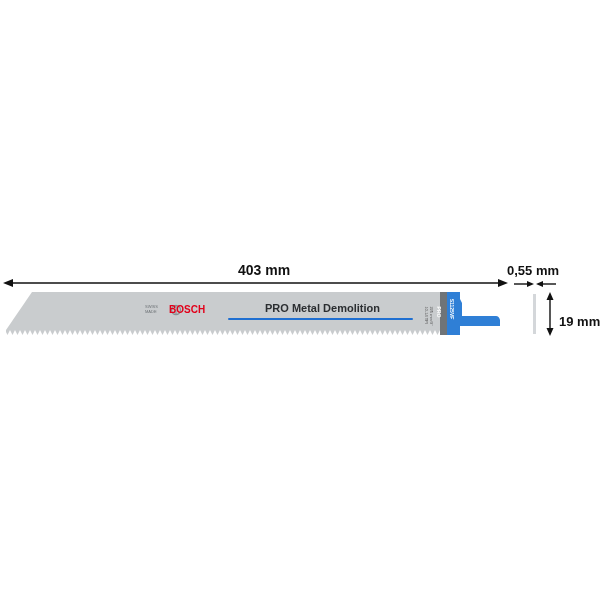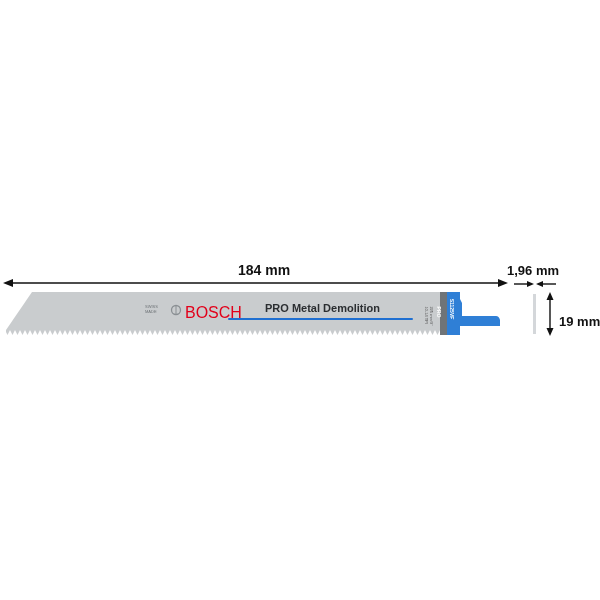--- a/index.html
+++ b/index.html
@@ -49,29 +49,29 @@
     <rect x="447" y="326" width="13" height="9" fill="#2f7fd6"></rect>
     <circle cx="478" cy="312" r="3" fill="#ffffff"></circle>
 
     <rect x="228" y="318" width="185" height="2" rx="1" fill="#1f6fd1"></rect>
 
     <circle cx="176" cy="310" r="4.5" fill="none" stroke="#8a8f93" stroke-width="1.3"></circle>
     <line x1="176" y1="306" x2="176" y2="314" stroke="#8a8f93" stroke-width="1"></line>
   </g>
 </svg>
 
-<div class="dim-label" style="left:238px;top:262px;font-size:14px;">184 mm</div>
-<div class="dim-label" style="left:507px;top:263px;">1,96 mm</div>
+<div class="dim-label" style="left:238px;top:262px;font-size:14px;">403 mm</div>
+<div class="dim-label" style="left:507px;top:263px;">0,55 mm</div>
 <div class="dim-label" style="left:559px;top:314px;">19 mm</div>
 
 <div class="blade-text" style="left:145px;top:304px;font-size:4px;color:#6f7478;line-height:5px;">
   <div>SWISS</div>
   <div>MADE</div>
 </div>
-<div class="blade-text" style="left:185px;top:304px;font-size:16px;font-weight:normal;color:#e2001a;">BOSCH</div>
+<div class="blade-text" style="left:169px;top:304px;font-size:10px;font-weight:bold;color:#e2001a;">BOSCH</div>
 <div class="blade-text" style="left:265px;top:302px;font-size:11px;font-weight:bold;color:#2b2e31;text-align:right;">PRO Metal Demolition</div>
 
 <div class="blade-text" style="left:419px;top:311px;font-size:4px;color:#555;transform:rotate(90deg);transform-origin:center;line-height:5px;">
   <div>225 mm/9"</div>
   <div>10-14 TPI</div>
 </div>
 <div class="blade-text" style="left:434px;top:309px;font-size:5px;font-weight:bold;color:#fff;transform:rotate(90deg);">PRO</div>
 <div class="blade-text" style="left:442px;top:306px;font-size:5px;font-weight:bold;color:#fff;transform:rotate(90deg);">S1125VF</div>
 
 </body></html>

